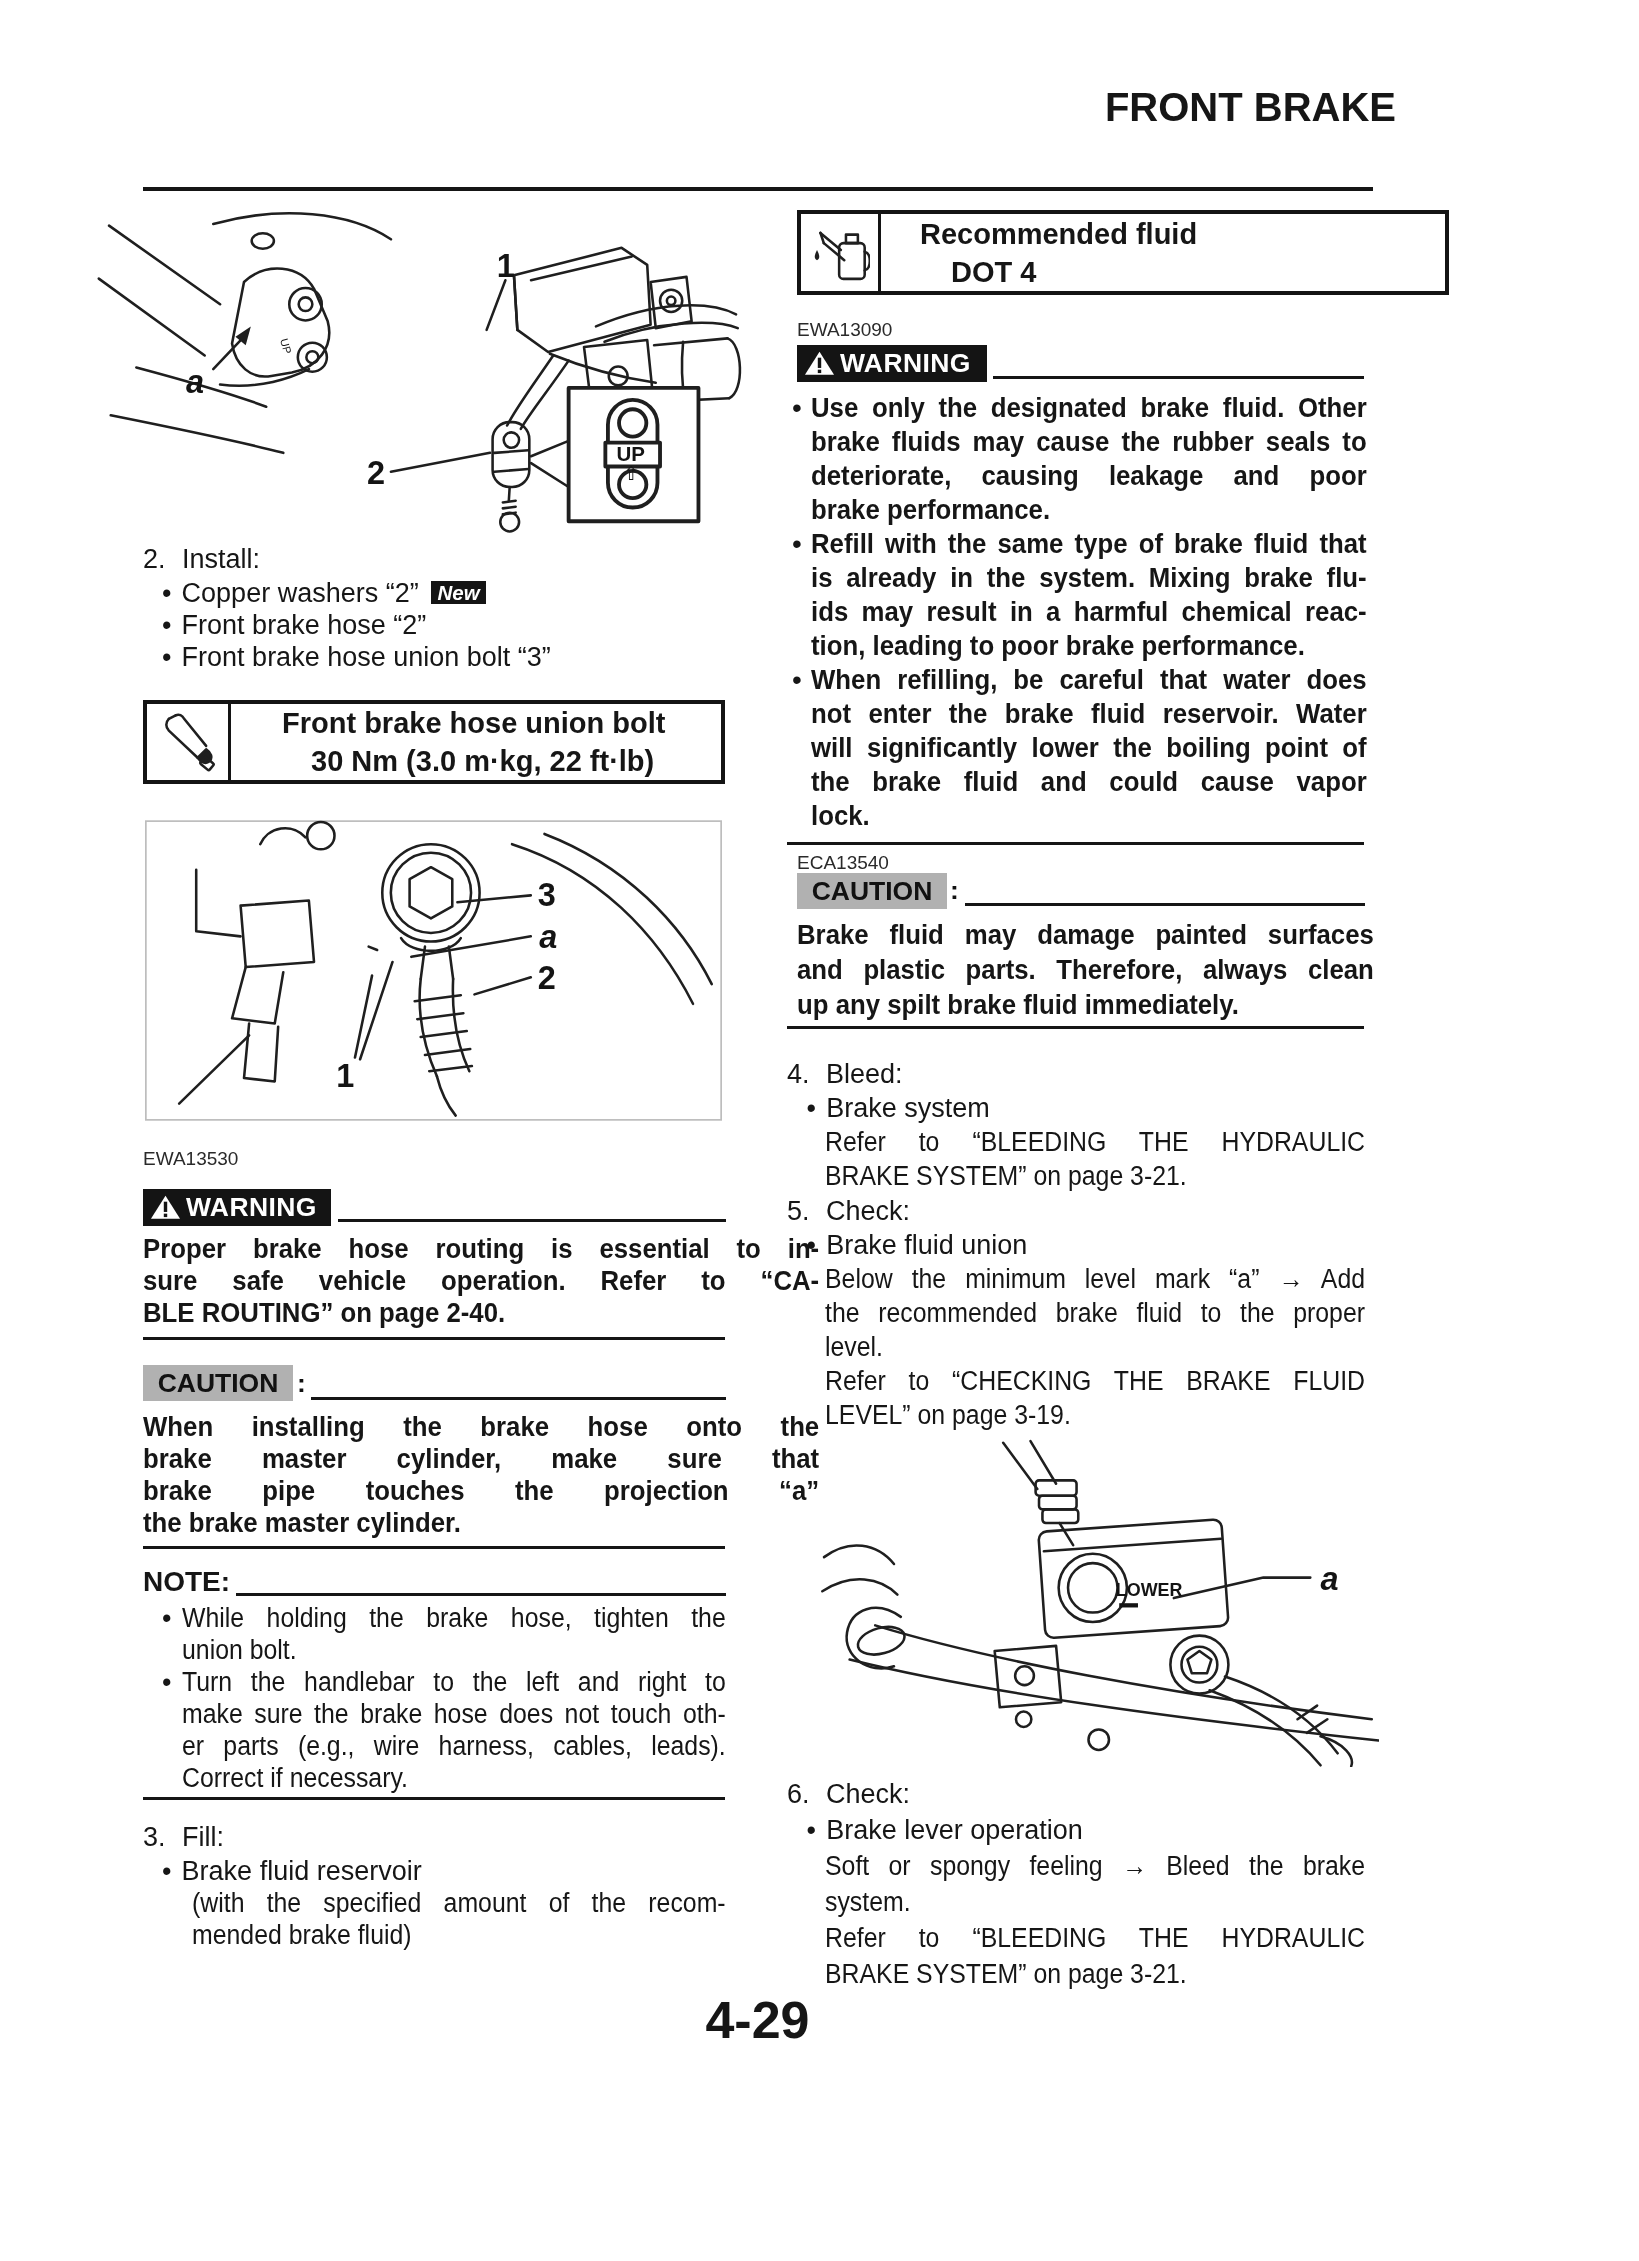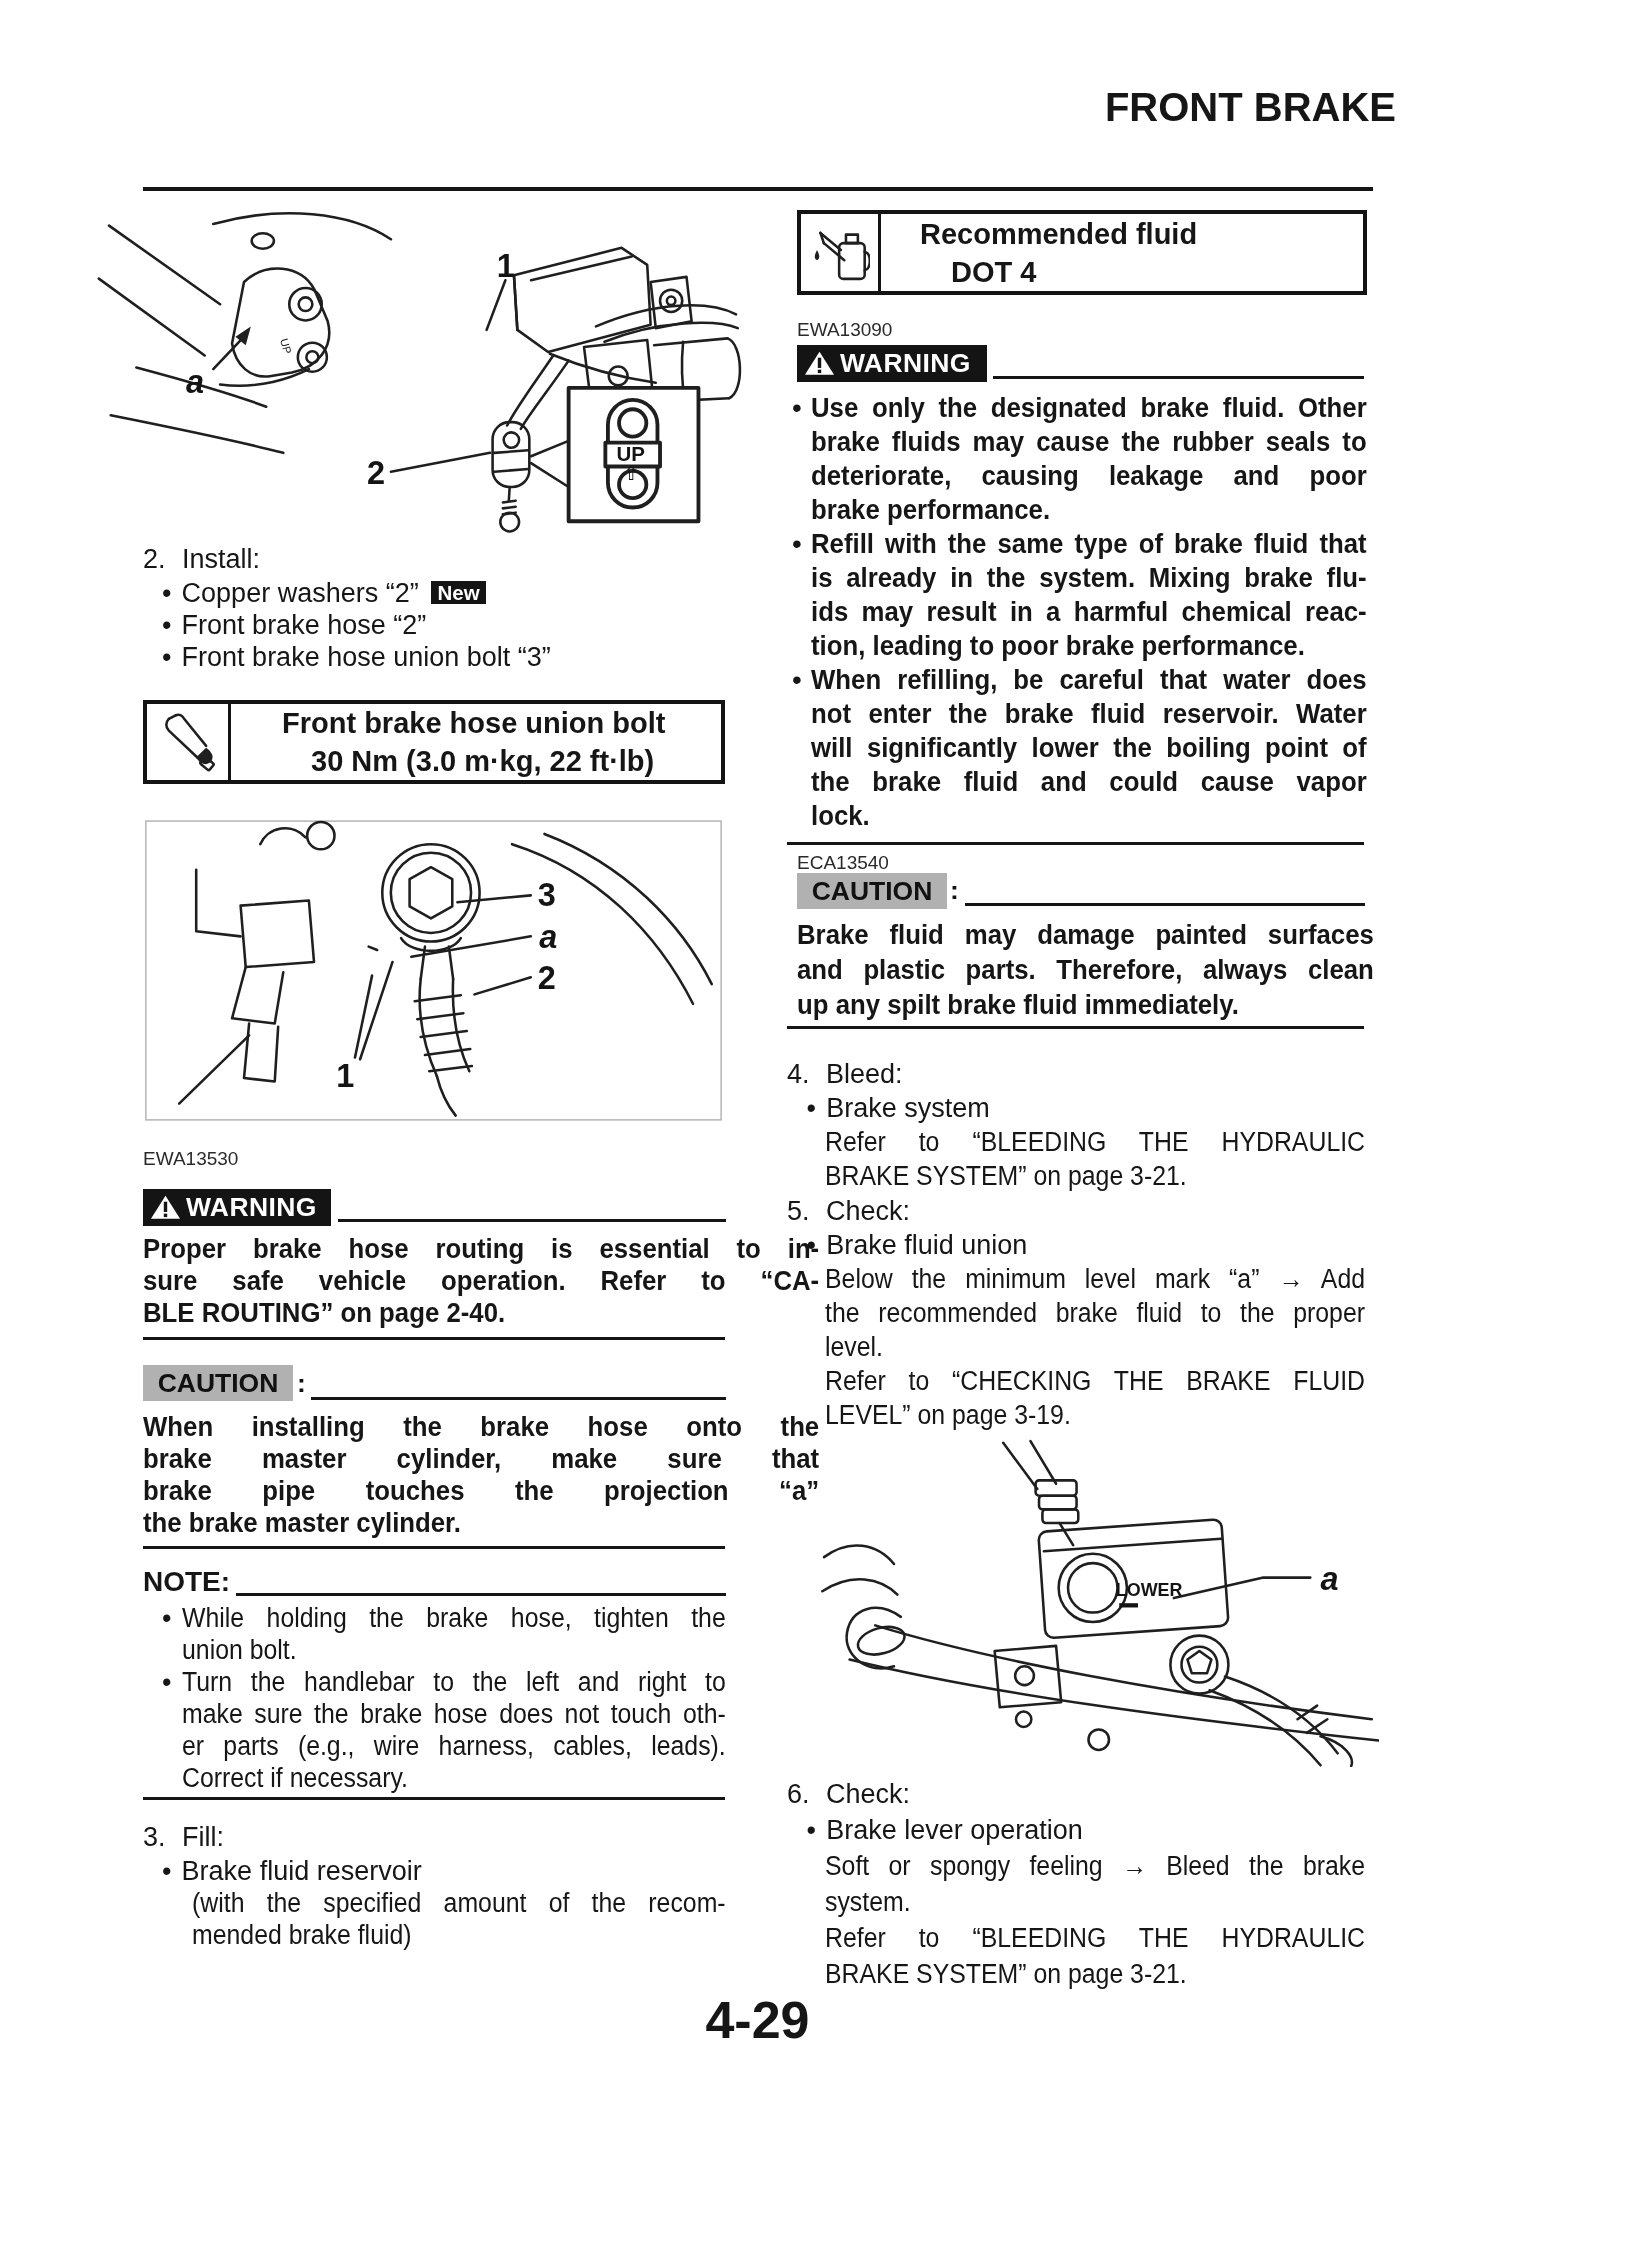--- a/index.html
+++ b/index.html
@@ -23,21 +23,21 @@
     display:flex;align-items:center;padding-left:6.8px;box-sizing:border-box;overflow:hidden;
   }
   .warnbadge span{font-weight:bold;font-size:26.5px;letter-spacing:0.4px;margin-left:5.1px;}
   .cautionbadge{
     position:absolute;height:36px;background:#b1b1b1;color:#111;
     display:flex;align-items:center;justify-content:center;font-weight:bold;font-size:26.5px;
   }
   .colon{position:absolute;font-weight:bold;font-size:26.5px;color:#111;}
   .newbadge{
     display:inline-block;background:#141414;color:#fff;font-weight:bold;
-    font-size:20.5px;line-height:23px;padding:0 6.8px;margin-left:12px;vertical-align:1.7px;
+    font-size:20.5px;line-height:23px;padding:0 6.8px;margin-left:12px;vertical-align:1.7px;font-style:italic;
   }
   
   .specbox{
     position:absolute;border:4.3px solid #141414;background:#fff;
     display:flex;box-sizing:border-box;
   }
   .specicon{border-right:3.4px solid #141414;display:flex;align-items:center;justify-content:center;}
   .spectext{flex:1;display:flex;flex-direction:column;justify-content:center;}
   .spectext div{font-weight:bold;font-size:29px;line-height:38px;}
   
@@ -249,21 +249,21 @@
   </div>
   <div style="margin-left:19px;line-height:32px;">
     <div><span class="dot">•</span><span>Brake fluid reservoir</span></div>
     <div class="cond" style="margin-left:30px;width:580px;">
       <div class="ln jl">(with the specified amount of the recom-</div>
       <div class="ln jll">mended brake fluid)</div>
     </div>
   </div>
 </div>
 
-<div class="specbox" style="left:797px;top:210px;width:570px;height:85px;">
+<div class="specbox" style="left:797px;top:210px;width:652px;height:85px;">
   <div class="specicon" style="width:77px;">
     <svg width="60" height="63" viewBox="0 0 70 74">
       <g class="s">
         <rect x="34" y="26" width="30" height="42" rx="5"></rect>
         <rect x="42" y="16" width="14" height="10"></rect>
         <path d="M64 36 C72 38 72 56 64 58"></path>
         <path d="M36 34 L12 14"></path>
         <path d="M40 46 L16 26"></path>
         <path d="M12 14 L16 26"></path>
       </g>

